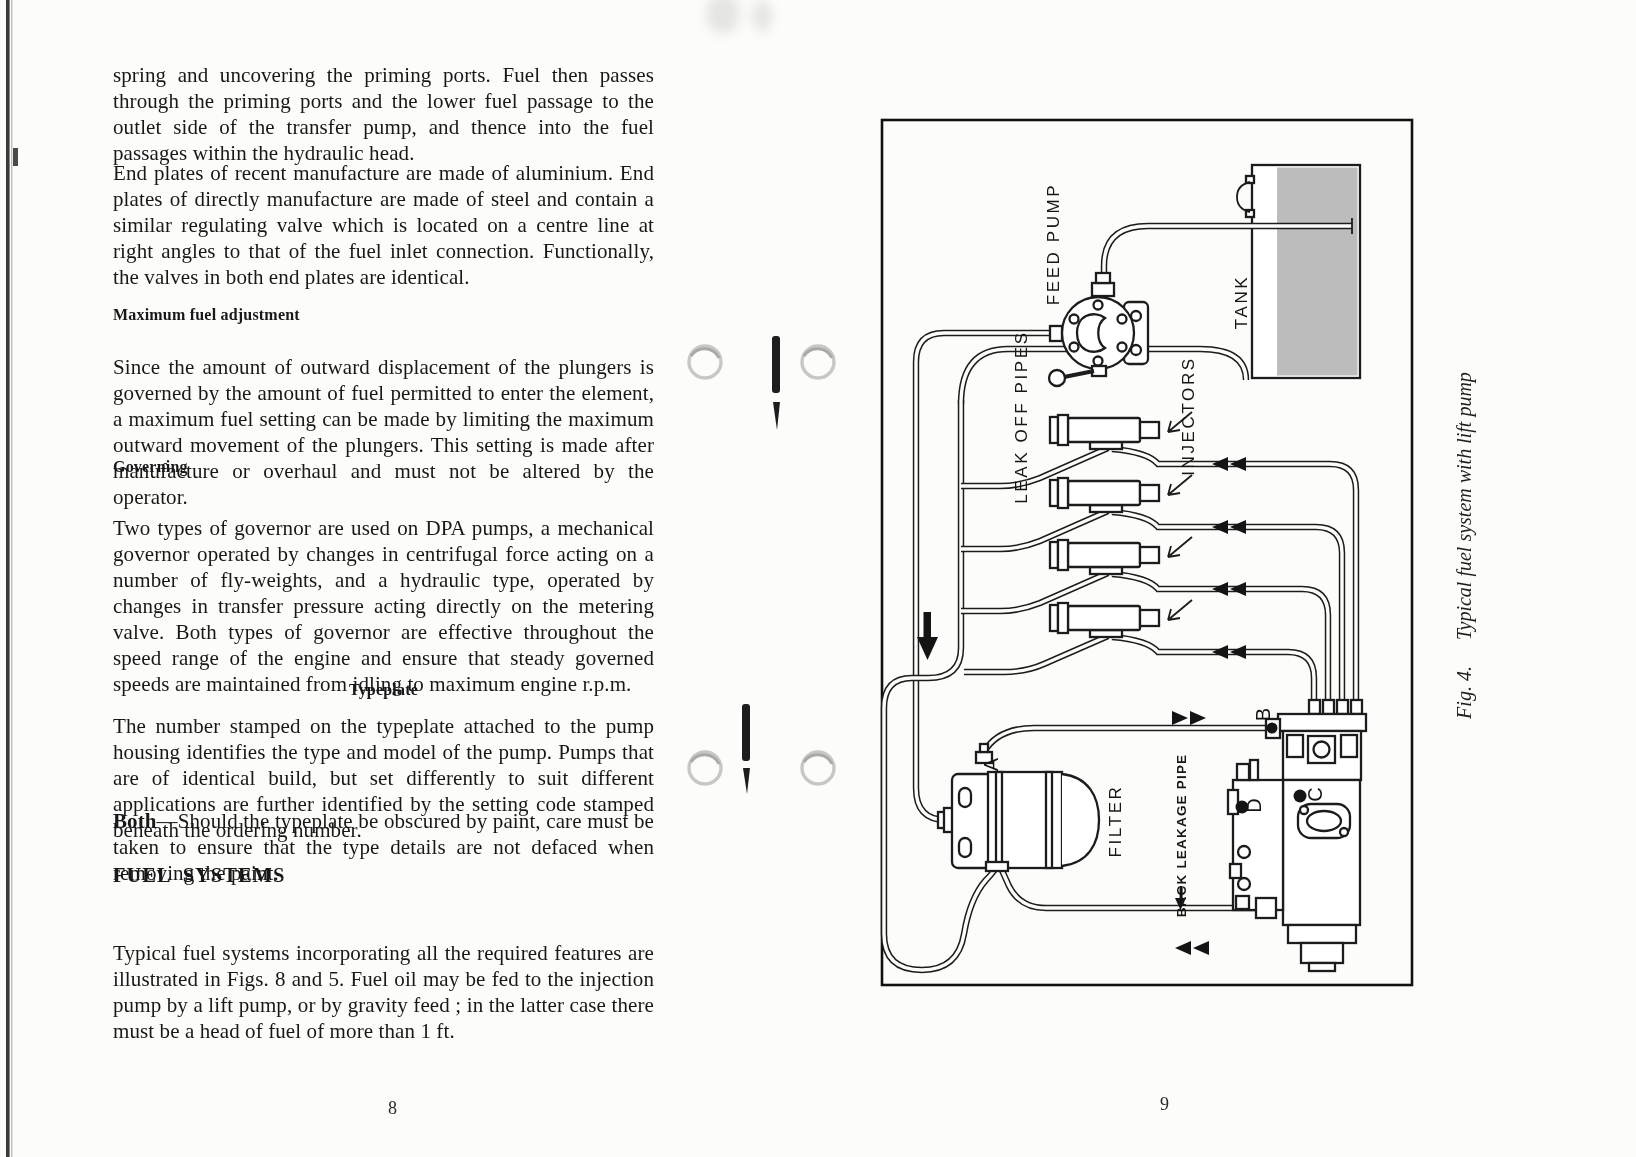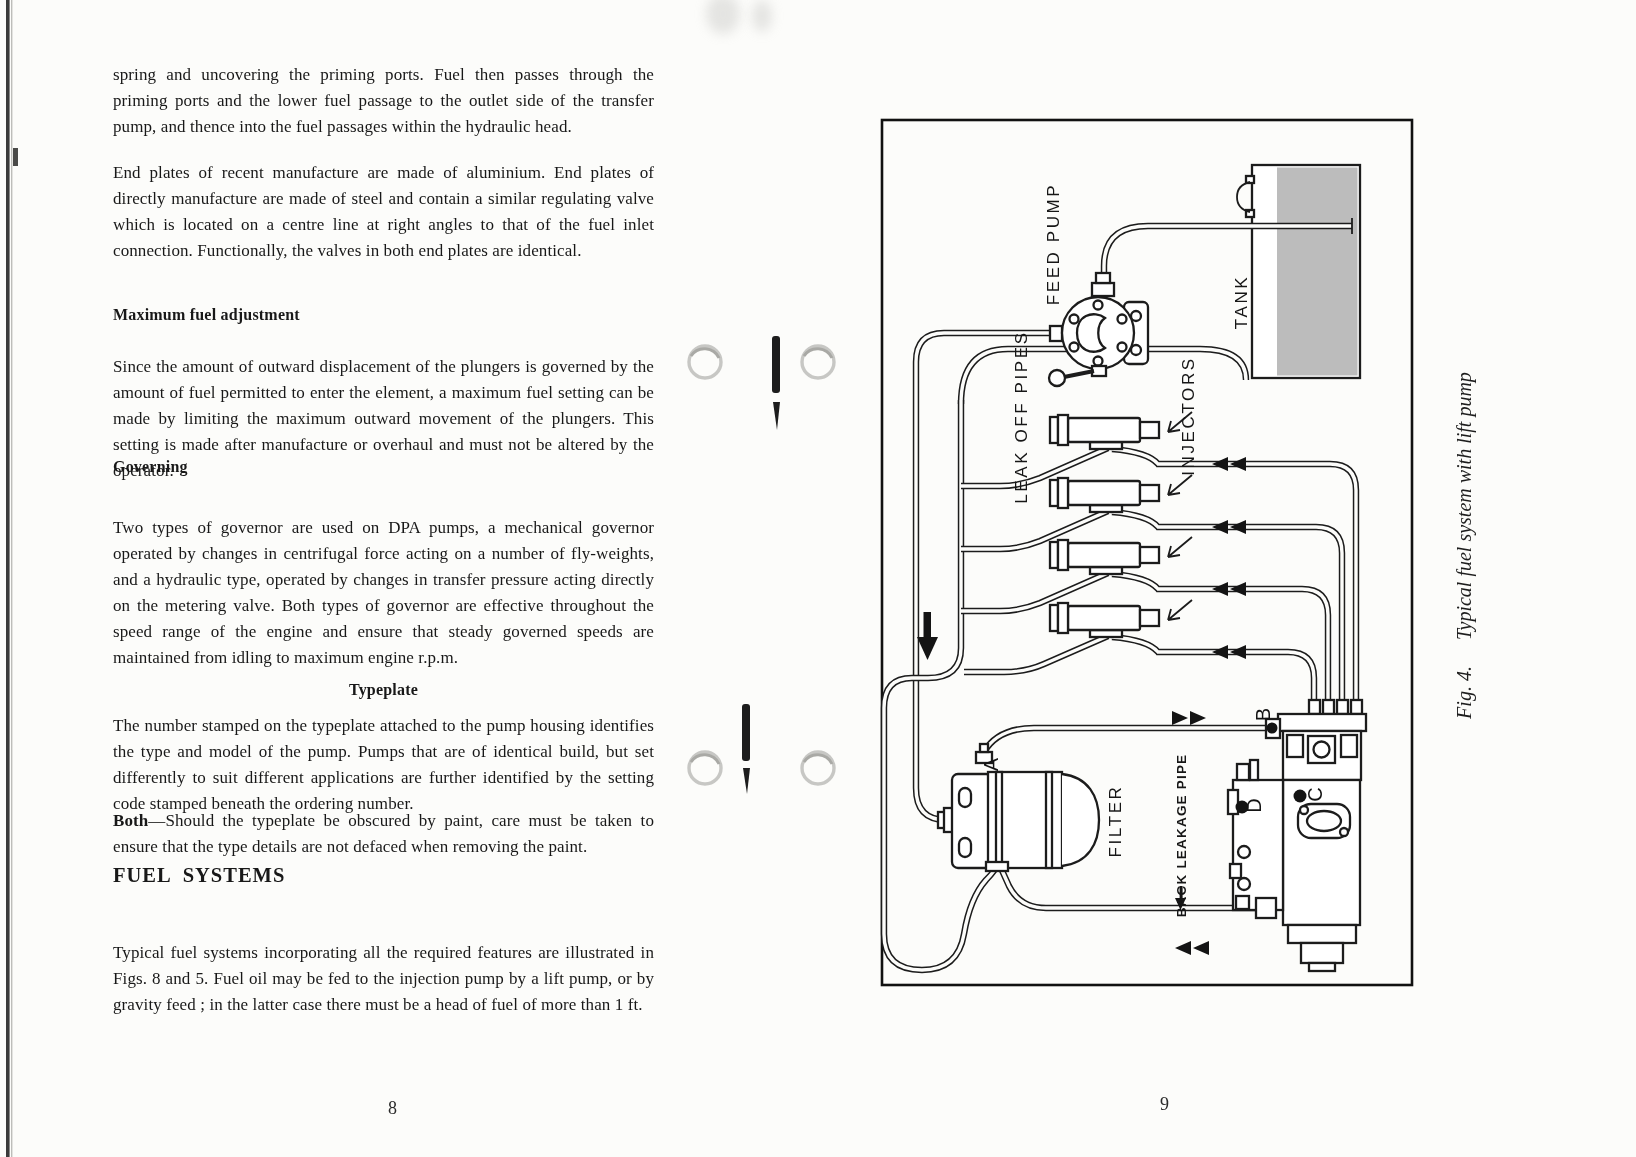--- a/index.html
+++ b/index.html
@@ -3,21 +3,21 @@
 <meta charset="utf-8">
 <style>
   html,body{margin:0;padding:0;}
   body{
     width:1636px;height:1157px;position:relative;overflow:hidden;
     background:#fcfcfa;
     font-family:"Liberation Serif", serif;
   }
   
   .tcol{position:absolute;left:113px;width:541px;color:#181818;}
-  .para{font-size:17px;line-height:26px;text-align:justify;letter-spacing:.1px;}
+  .para{font-size:21px;line-height:26px;text-align:justify;letter-spacing:.1px;}
   .shead{font-size:16px;font-weight:bold;letter-spacing:.2px;}
   .shead-caps{font-size:20.5px;font-weight:bold;letter-spacing:1px;word-spacing:6px;}
   .pagenum{position:absolute;font-size:18px;color:#2a2a2a;}
   
   .vlabel{
     position:absolute;width:300px;text-align:center;white-space:nowrap;
     font-family:"Liberation Sans", sans-serif;font-size:17px;letter-spacing:2.6px;
     color:#161616;transform:rotate(-90deg);
   }
   .vlabel-sm{font-size:13.5px;letter-spacing:1.2px;font-weight:bold;}

